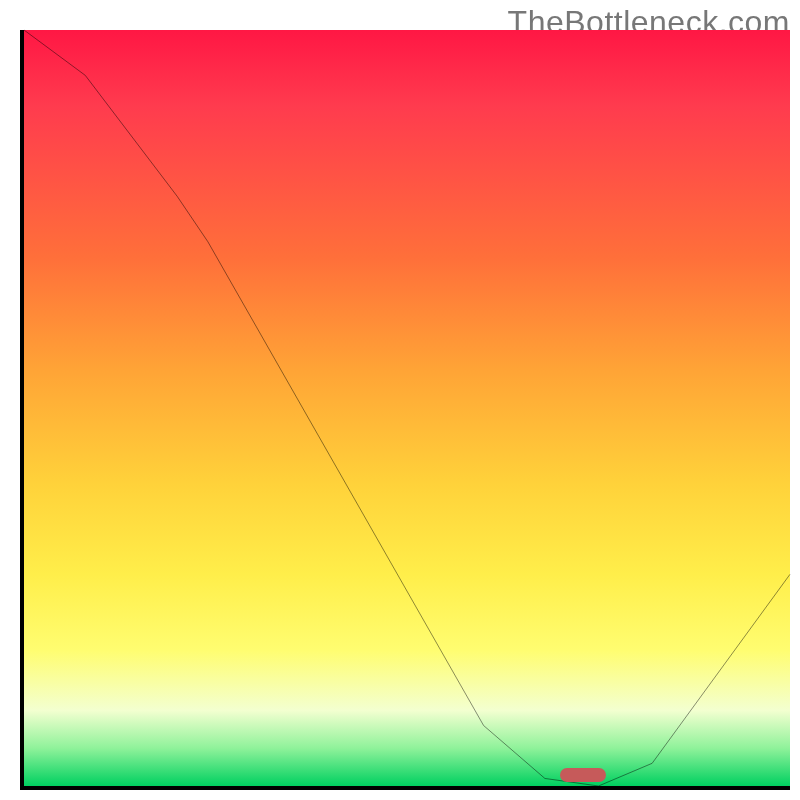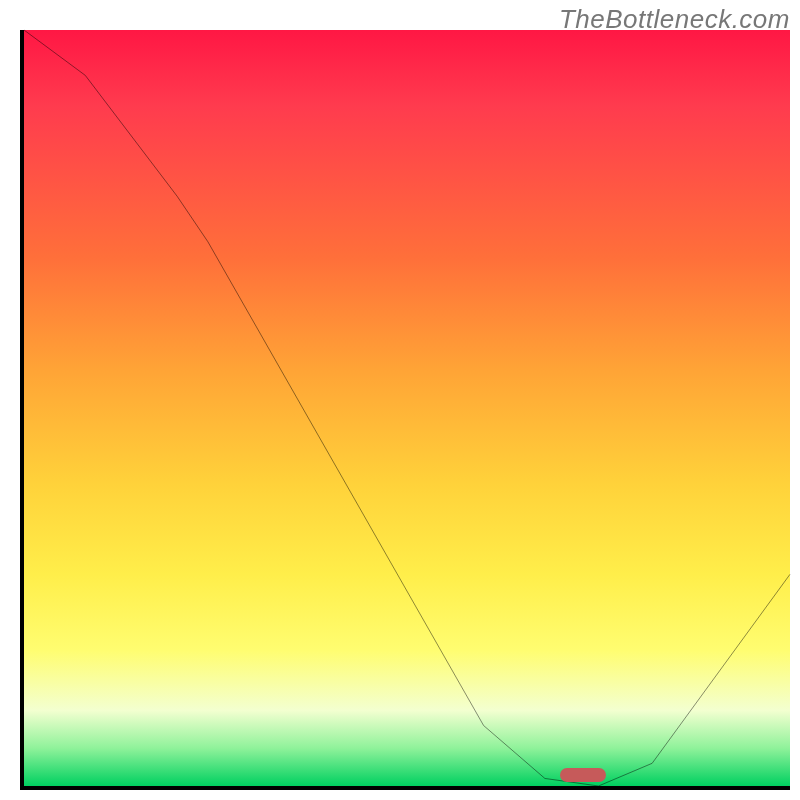--- a/index.html
+++ b/index.html
@@ -8,24 +8,23 @@
     position: relative;
     width: 800px;
     height: 800px;
     background: #fff;
   }
   .watermark {
     position: absolute;
     top: 4px;
     right: 10px;
     font-family: Arial, sans-serif;
-    font-size: 26px;
+    font-size: 32px;
     color: #777;
     letter-spacing: 0.5px;
-    font-style: italic;
   }
   .plot-outer {
     position: absolute;
     left: 20px;
     top: 30px;
     width: 770px;
     height: 760px;
     border-left: 4px solid #000;
     border-bottom: 4px solid #000;
   }

